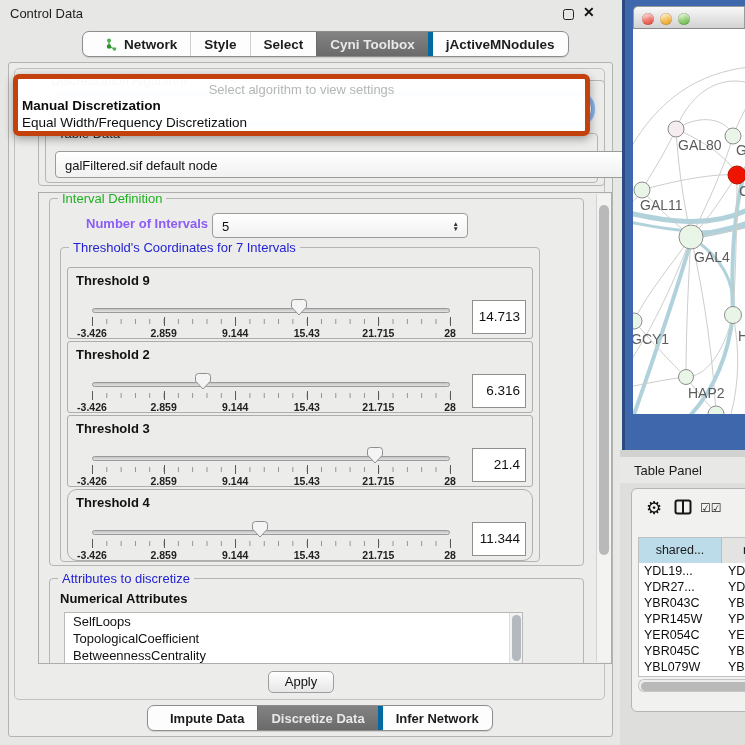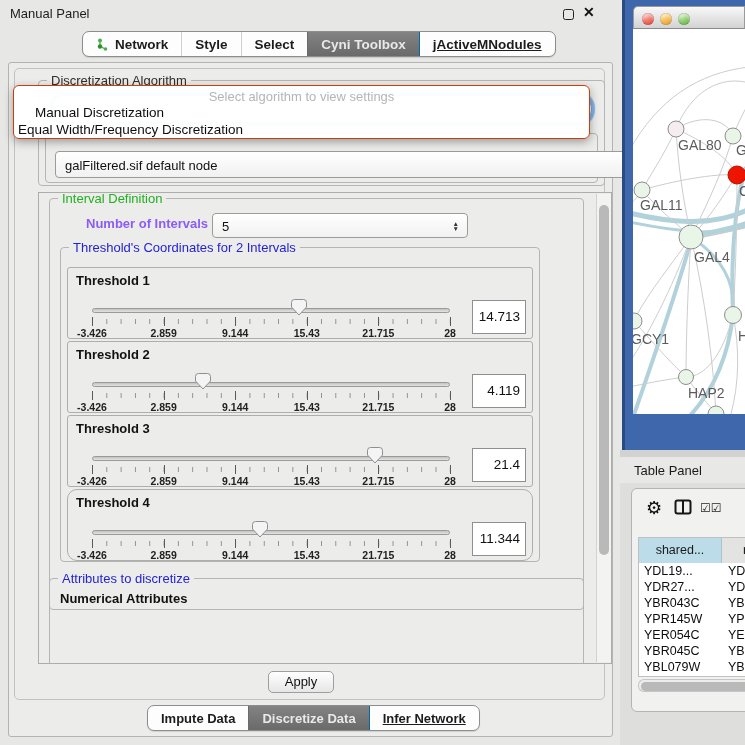--- a/index.html
+++ b/index.html
@@ -8,25 +8,25 @@
   #screen { position:relative; width:745px; height:745px; background:#e7e7e6; }
   .abs { position:absolute; }
 
   
   .cp-titlebar { left:0; top:0; width:620px; height:26px; background:#e7e7e6; }
   .cp-title { left:10px; top:6px; font-size:13px; color:#1d1d1d; }
   .win-float { left:563px; top:9px; width:11px; height:11px; border:1.5px solid #222; border-radius:2.5px; }
   .win-close { left:583px; top:4px; font-size:14px; font-weight:bold; color:#111; }
 
   
-  .seg { display:inline-flex; border:1px solid #8d8d8d; border-radius:7px; background:#fdfdfd; overflow:hidden; height:26px; box-shadow:0 1px 1px rgba(0,0,0,.12); }
+  .seg { display:inline-flex; border:1px solid #8d8d8d; border-radius:7px; background:#fdfdfd; overflow:hidden; height:26px; box-shadow:0 1px 1px rgba(0,0,0,.12);padding-left:9px; }
   .seg .it { display:flex; align-items:center; padding:0 13px; font-size:13.5px; font-weight:bold; color:#1c1c1c; white-space:nowrap; position:relative; }
   .seg .it + .it { border-left:1px solid #cfcfcf; }
   .seg .it.sel { background:linear-gradient(#838383,#6a6a6a); color:#e9e9e9; border-left:1px solid #6a6a6a; }
-  .seg .it.sel + .it { border-left:1px solid #0369a1;text-decoration:underline; }
+  .seg .it.sel + .it { border-left:5px solid #0369a1; }
   .top-tabs { left:82px; top:31px; }
   .bottom-tabs { left:147px; top:705px; }
   .bottom-tabs .it { font-size:13px; }
   .net-ico { margin-right:6px; }
 
   
   .outer-panel { left:8px; top:62px; width:605px; height:675px; background:#ececeb; border:1px solid #b3b3b3; border-radius:3px; }
   .inner-card { left:14px; top:68px; width:591px; height:632px; border:1px solid #c2c2c1; border-radius:5px; }
 
   .groupbox { border:1px solid #b5b5b4; border-radius:4px; }
@@ -38,32 +38,32 @@
   .algo-group { left:38px; top:80px; width:567px; height:106px; }
   .hidden-combo { left:52px; top:95px; width:540px; height:28px; background:#fff; border:1px solid #7a9fd0; border-radius:13px; box-shadow:0 0 1px 3px #84b3e8; z-index:2; }
   .td-group { left:45px; top:133px; width:553px; height:50px; }
   .combo { background:linear-gradient(#ffffff,#f1f1f1); border:1px solid #9b9b9b; border-radius:4px; font-size:13px; color:#111; }
   .combo .val { position:absolute; left:9px; top:50%; transform:translateY(-50%); }
   .stepper { position:absolute; right:8px; top:50%; transform:translateY(-50%); display:flex; flex-direction:column; align-items:center; color:#333; }
   .stepper span { font-size:6.5px; line-height:5.5px; }
   .td-combo { left:55px; top:151px; width:605px; height:27px; }
 
   
-  .popup { left:13px; top:85px; width:577px; height:54px; background:rgba(255,255,255,.97); border:1px solid #c2410c; border-radius:6px; box-shadow:0 3px 10px rgba(0,0,0,.35); z-index:10; }
+  .popup { left:13px; top:74px; width:577px; height:62px; background:rgba(255,255,255,.97); border:5px solid #c2410c; border-radius:6px; box-shadow:0 3px 10px rgba(0,0,0,.35); z-index:10; }
   .popup .ph { position:absolute; left:0; right:0; top:3px; text-align:center; font-size:13px; color:#b5b5b5; }
   .popup .opt { position:absolute; left:4px; font-size:13.5px; color:#0d0d0d; }
-  .popup .opt.o1 { top:19px; font-weight:normal;margin-left:17px; }
+  .popup .opt.o1 { top:19px; font-weight:bold; }
   .popup .opt.o2 { top:36px; }
 
   
   .scroll-area { left:38px; top:192px; width:574px; height:472px; border:1px solid #adadad; background:#ececeb; overflow:hidden; }
   .vsb { left:596px; top:194px; width:15px; height:468px; background:#f3f3f2; border-left:1px solid #d2d2d2; z-index:3; }
   .vsb .thumb { position:absolute; left:2px; top:11px; width:10px; height:350px; background:#b9b9b9; border-radius:5px; }
 
-  .interval-group { left:10px; top:5px; width:535px; height:412px; }
+  .interval-group { left:10px; top:5px; width:535px; height:368px; }
   .noi-label { left:36px; top:17px; font-size:13px; font-weight:bold; color:#8b5cf6; }
   .noi-combo { left:162px; top:14px; width:256px; height:25px; }
   .thr-group { left:10px; top:48px; width:480px; height:315px; }
 
   .thr-panel { position:absolute; left:6px; width:466px; height:72px; background:#ececeb; border:1px solid #aeaeae; border-radius:3px; }
   .thr-label { position:absolute; left:8px; top:5px; font-size:13px; font-weight:bold; color:#111; }
   .slider-wrap { position:absolute; left:24px; top:28px; width:358px; height:42px; }
   .track { position:absolute; left:0; right:0; top:12px; height:5px; border:1px solid #9a9a9a; border-radius:3px; background:linear-gradient(#c2c2c2,#e3e3e3); }
   .handle { position:absolute; top:3px; width:16px; height:17px; margin-left:-8px; z-index:2; }
   .ticks { position:absolute; left:0; right:0; top:21px; height:9px; }
@@ -115,21 +115,21 @@
   .tp-cell.c1 { padding-left:3px; }
   .tp-hsb { position:absolute; left:6px; top:190px; width:114px; height:13px; background:#ededec; border:1px solid #c6c6c6; border-right:none; border-radius:6px 0 0 6px; }
   .tp-hsb .thumb { position:absolute; left:2px; top:1.5px; width:110px; height:9px; background:#b9b9b9; border-radius:5px; }
 </style>
 </head>
 <body>
 
 <div id="screen">
 
   <div class="abs cp-titlebar">
-    <div class="abs cp-title">Manual Panel</div>
+    <div class="abs cp-title">Control Data</div>
     <div class="abs win-float"></div>
     <div class="abs win-close">✕</div>
   </div>
 
   <div class="abs seg top-tabs">
     <div class="it">
       <svg class="net-ico" width="13" height="13" viewBox="0 0 13 13">
         <line x1="4" y1="3" x2="4" y2="8.5" stroke="#3aa53a" stroke-width="1.2"></line>
         <line x1="4" y1="8.5" x2="9.5" y2="11" stroke="#3aa53a" stroke-width="1.2"></line>
         <circle cx="4" cy="2.6" r="2" fill="#4db04d"></circle>
@@ -184,24 +184,24 @@
       <div class="abs noi-label">Number of Intervals</div>
       <div class="abs combo noi-combo">
         <span class="val">5</span>
         <span class="stepper">
             <span>▲</span>
             <span>▼</span>
           </span>
       </div>
 
       <div class="abs groupbox thr-group">
-        <span class="chip blue">Threshold's Coordinates for 2 Intervals</span>
+        <span class="chip blue">Threshold's Coordinates for 7 Intervals</span>
 
         <div class="thr-panel" style="top:19px;">
-          <div class="thr-label">Threshold 1</div>
+          <div class="thr-label">Threshold 9</div>
           <div class="slider-wrap">
             <div class="track"></div>
             <div class="handle" style="left: 57.7197%;">
               <svg width="16" height="17" viewBox="0 0 16 17">
                   <path d="M3.5,0.5 h9 a3,3 0 0 1 3,3 v4.5 l-7.5,8 l-7.5,-8 v-4.5 a3,3 0 0 1 3,-3 z" fill="#f4f4f4" stroke="#8f8f8f"></path>
                 </svg>
             </div>
             <div class="ticks">
                 <div class="minor"></div>
                 <div class="tick-major" style="left: 0%;"></div>
@@ -243,21 +243,21 @@
               </div>
             <div class="tick-labels">
                 <span style="left: 0%;">-3.426</span>
                 <span style="left: 20%;">2.859</span>
                 <span style="left: 40%;">9.144</span>
                 <span style="left: 60%;">15.43</span>
                 <span style="left: 80%;">21.715</span>
                 <span style="left: 100%;">28</span>
               </div>
           </div>
-          <div class="valbox">4.119</div>
+          <div class="valbox">6.316</div>
         </div>
 
         <div class="thr-panel" style="top:167px;">
           <div class="thr-label">Threshold 3</div>
           <div class="slider-wrap">
             <div class="track"></div>
             <div class="handle" style="left: 78.9983%;">
               <svg width="16" height="17" viewBox="0 0 16 17">
                   <path d="M3.5,0.5 h9 a3,3 0 0 1 3,3 v4.5 l-7.5,8 l-7.5,-8 v-4.5 a3,3 0 0 1 3,-3 z" fill="#f4f4f4" stroke="#8f8f8f"></path>
                 </svg>
@@ -311,20 +311,28 @@
               </div>
           </div>
           <div class="valbox">11.344</div>
         </div>
       </div>
     </div>
 
     <div class="abs groupbox attr-group">
       <span class="chip blue">Attributes to discretize</span>
       <div class="attr-title">Numerical Attributes</div>
+      <div class="attr-list" id="attr-items">
+        <div class="attr-vsb">
+            <div class="thumb"></div>
+          </div>
+      <div class="attr-item">SelfLoops</div>
+          <div class="attr-item">TopologicalCoefficient</div>
+          <div class="attr-item">BetweennessCentrality</div>
+        </div>
     </div>
   </div>
 
   <div class="abs vsb">
       <div class="thumb"></div>
     </div>
 
   <div class="abs apply-btn">Apply</div>
 
   <div class="abs seg bottom-tabs">

